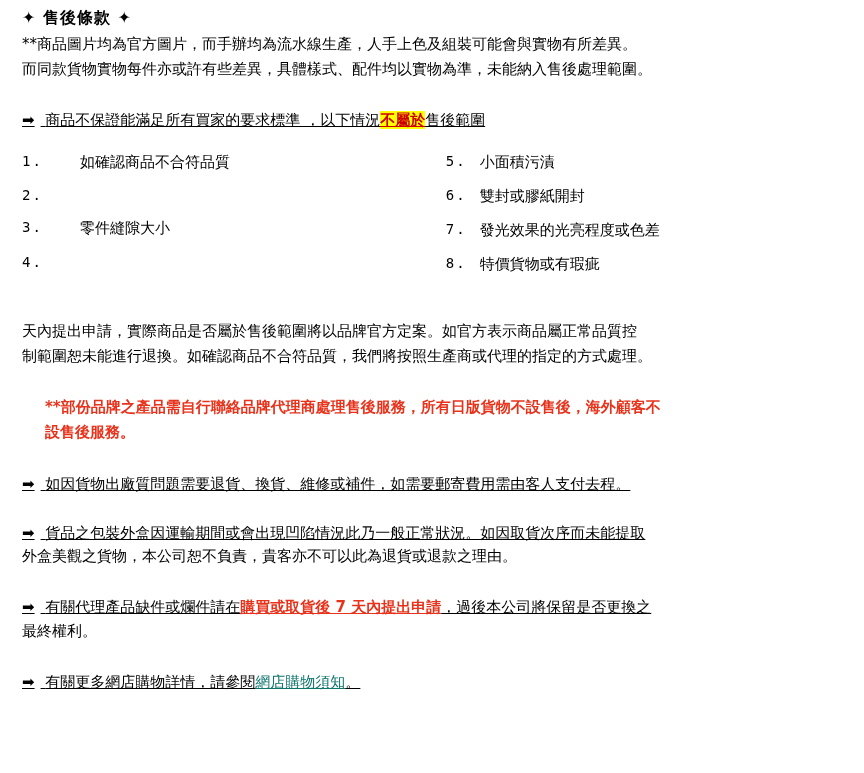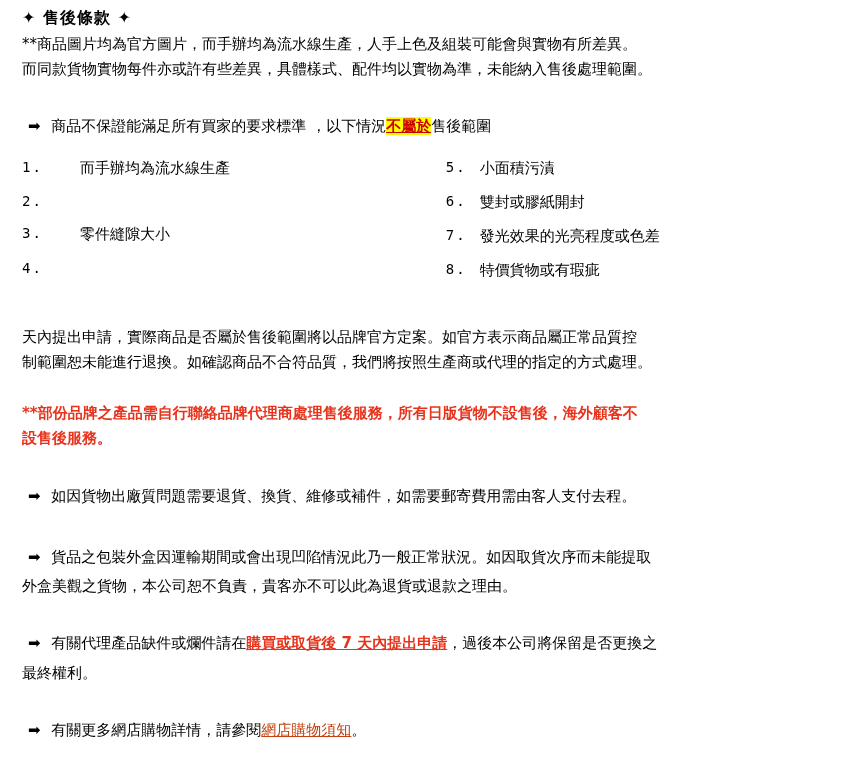--- a/index.html
+++ b/index.html
@@ -25,45 +25,47 @@
     font-weight: bold;
     font-size: 16px;
     margin: 0 0 2px 0;
     letter-spacing: 1px;
   }
   .para {
     margin: 0 0 2px 0;
     text-align: justify;
   }
   .arrow-line {
-    margin: 6px;
+    margin: 0;
     display: block;
+    text-decoration: underline;
   }
   .arrow {
     color: #000;
     font-size: 15px;
     padding-right: 6px;
   }
   .hl {
     background: #ffff00;
     color: #cc0000;
     font-weight: bold;
     text-decoration: underline;
   }
   .redbold {
     color: #e8331c;
     font-weight: bold;
+    margin-left: 23px;
   }
   .redlink {
     color: #e8331c;
     font-weight: bold;
     text-decoration: underline;
   }
   .bluelink {
-    color: #c2410c;
+    color: #0f766e;
     text-decoration: underline;
   }
   .list-wrap {
     display: flex;
     margin-top: 18px;
     margin-bottom: 6px;
   }
   .list-col {
     width: 430px;
   }
@@ -108,21 +110,21 @@
 
   <div class="arrow-line">
     <span class="arrow">➡</span>
     <span>商品不保證能滿足所有買家的要求標準  ，以下情況</span><span class="hl">不屬於</span><span>售後範圍</span>
   </div>
 
   <div class="list-wrap">
     <div class="list-col">
       <div class="li">
         <span class="num">1.</span>
-        <span class="txt">而手辦均為流水線生產</span>
+        <span class="txt">如確認商品不合符品質</span>
       </div>
       <div class="li">
         <span class="num">2.</span>
       </div>
       <div class="li">
         <span class="num">3.</span>
         <span class="txt">零件縫隙大小</span>
       </div>
       <div class="li">
         <span class="num">4.</span>

